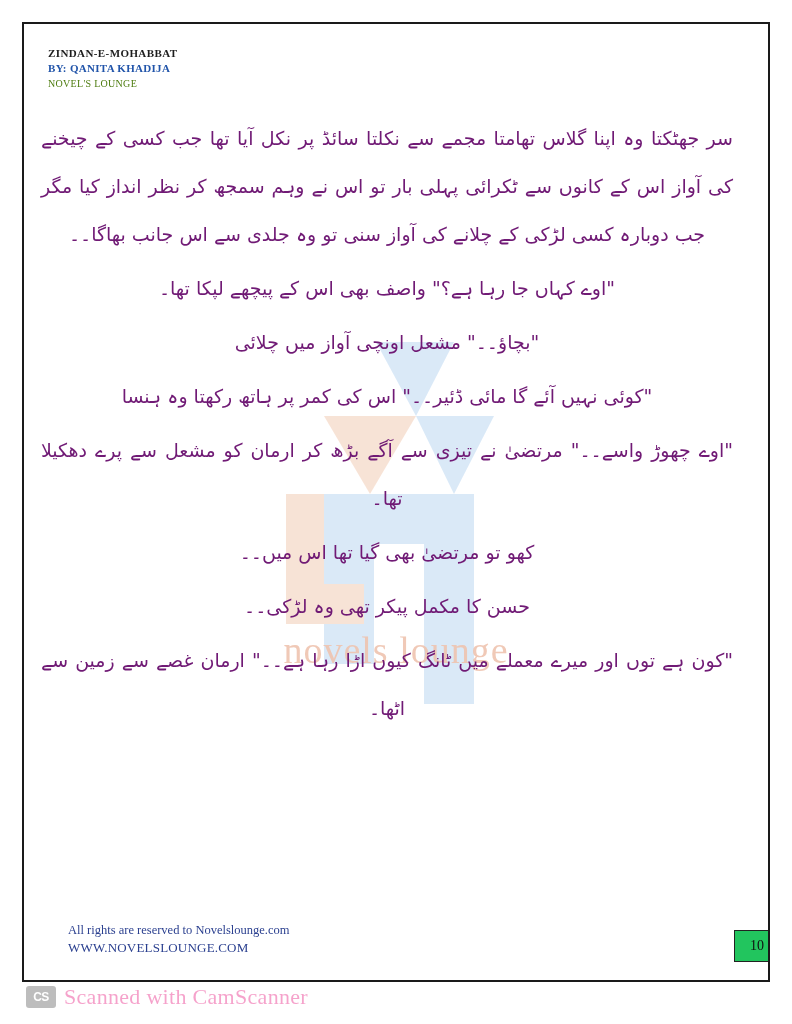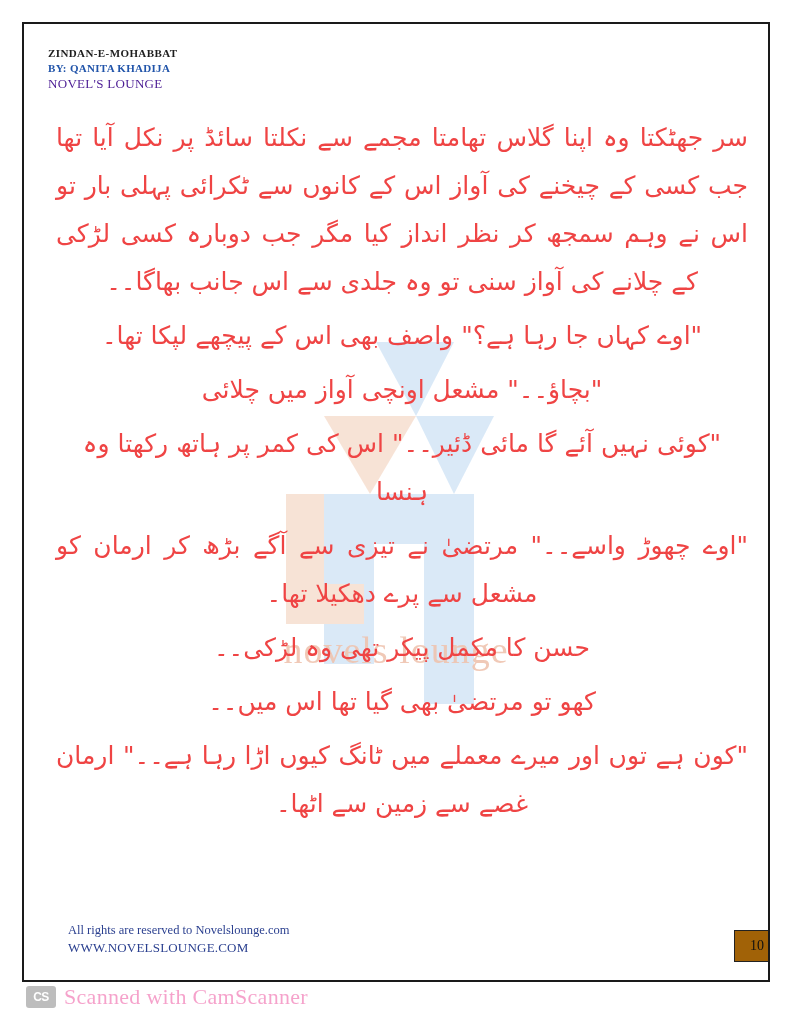--- a/index.html
+++ b/index.html
@@ -72,38 +72,38 @@
   .hdr-line2 {
     font-family: "Liberation Serif", serif;
     font-weight: bold;
     font-size: 11px;
     color: #2255aa;
     letter-spacing: 0.3px;
     line-height: 15px;
   }
   .hdr-line3 {
     font-family: "Liberation Serif", serif;
-    font-size: 13px;
-    color: #4c1d95;
+    font-size: 10px;
+    color: #4d7c0f;
     letter-spacing: 0.3px;
     line-height: 16px;
   }
   
   .body-text {
     position: absolute;
-    left: 32px;
+    left: 17px;
     top: 90px;
     width: 692px;
     z-index: 3;
     direction: rtl;
     text-align: justify;
     font-family: "DejaVu Sans", sans-serif;
-    font-size: 25px;
+    font-size: 19px;
     line-height: 48px;
-    color: #ef4444;
+    color: #701a75;
   }
   .para {
     margin: 0 0 6px 0;
     direction: rtl;
   }
   .p-just { text-align: justify; text-align-last: center; }
   .p-center { text-align: center; }
   
   .footer {
     position: absolute;
@@ -137,21 +137,21 @@
     bottom: 18px;
     width: 44px;
     height: 30px;
     border: 1.5px solid #222;
     display: flex;
     align-items: center;
     justify-content: center;
     font-family: "Liberation Serif", serif;
     font-size: 14px;
     color: #111;
-    background: #a16207;
+    background: #22c55e;
     margin-top: 28px;
   }
   
   .camscanner {
     position: absolute;
     left: 26px;
     bottom: 14px;
     display: flex;
     align-items: center;
     gap: 8px;
@@ -205,22 +205,22 @@
       <div class="hdr-line2">BY: QANITA KHADIJA</div>
       <div class="hdr-line3">NOVEL'S LOUNGE</div>
     </div>
 
     <div class="body-text">
       <p class="para p-just">سر جھٹکتا وہ اپنا گلاس تھامتا مجمے سے نکلتا سائڈ پر نکل آیا تھا جب کسی کے چیخنے کی آواز اس کے کانوں سے ٹکرائی پہلی بار تو اس نے وہم سمجھ کر نظر انداز کیا مگر جب دوبارہ کسی لڑکی کے چلانے کی آواز سنی تو وہ جلدی سے اس جانب بھاگا۔۔</p>
       <p class="para p-center">"اوے کہاں جا رہا ہے؟" واصف بھی اس کے پیچھے لپکا تھا۔</p>
       <p class="para p-center">"بچاؤ۔۔" مشعل اونچی آواز میں چلائی</p>
       <p class="para p-center">"کوئی نہیں آئے گا مائی ڈئیر۔۔" اس کی کمر پر ہاتھ رکھتا وہ ہنسا</p>
       <p class="para p-just">"اوے چھوڑ واسے۔۔" مرتضیٰ نے تیزی سے آگے بڑھ کر ارمان کو مشعل سے پرے دھکیلا تھا۔</p>
+      <p class="para p-center">کھو تو مرتضیٰ بھی گیا تھا اس میں۔۔</p>
       <p class="para p-center">حسن کا مکمل پیکر تھی وہ لڑکی۔۔</p>
-      <p class="para p-center">کھو تو مرتضیٰ بھی گیا تھا اس میں۔۔</p>
       <p class="para p-just">"کون ہے توں اور میرے معملے میں ٹانگ کیوں اڑا رہا ہے۔۔" ارمان غصے سے زمین سے اٹھا۔</p>
     </div>
 
     <div class="footer">
       <div class="footer-line1">All rights are reserved to Novelslounge.com</div>
       <div class="footer-line2">WWW.NOVELSLOUNGE.COM</div>
       <div class="page-num-box">10</div>
     </div>
 
   </div>

